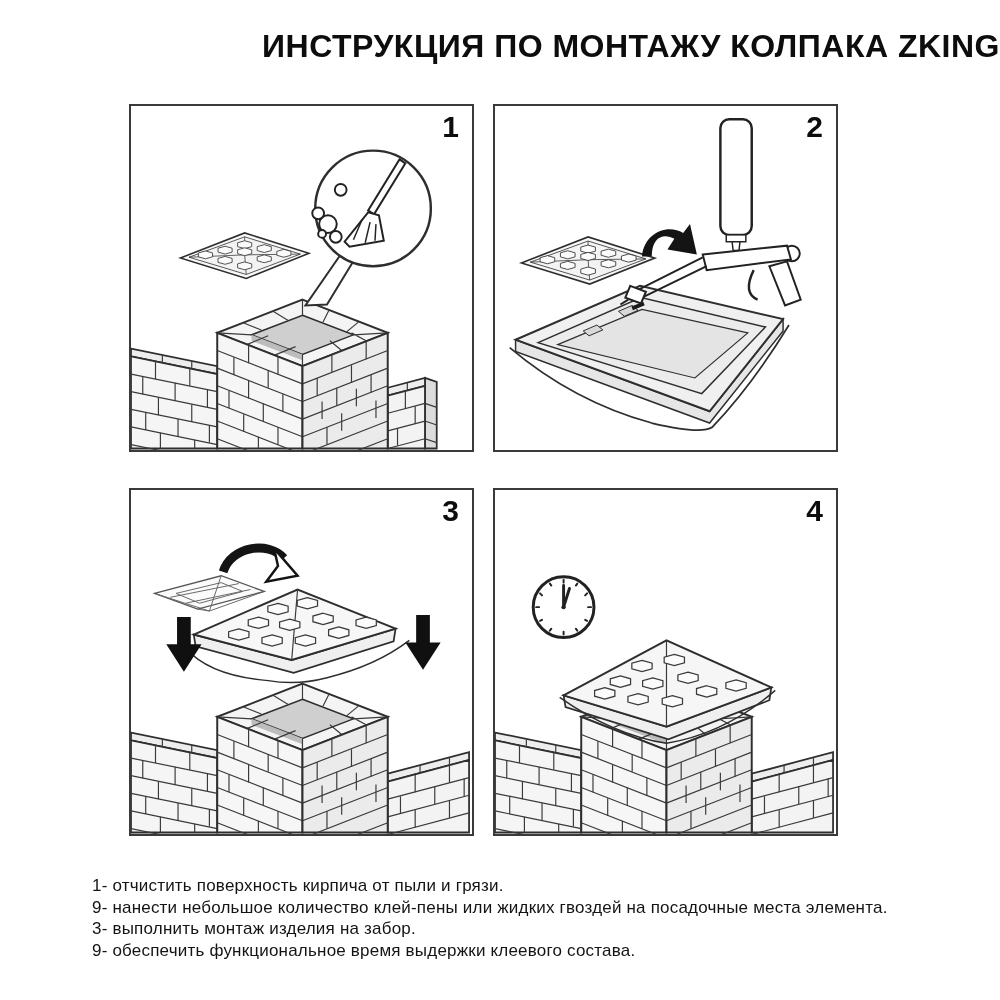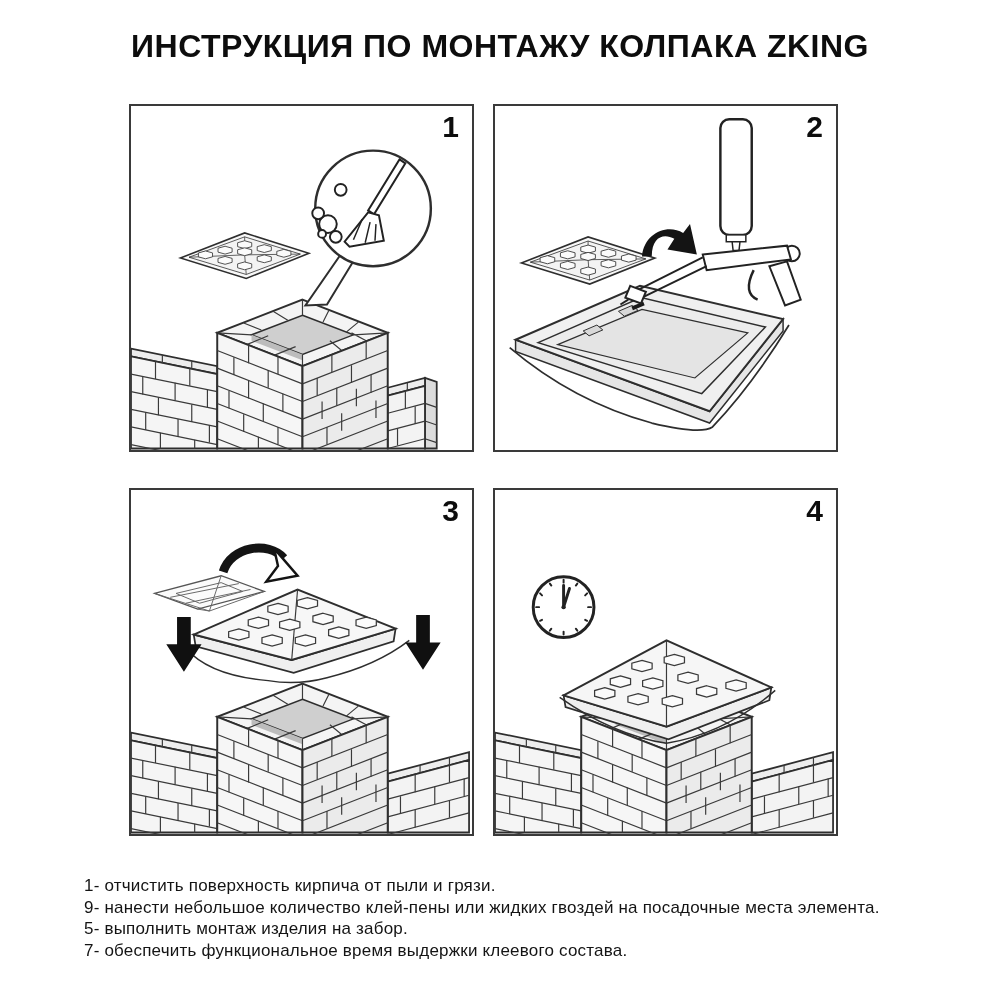--- a/index.html
+++ b/index.html
@@ -1,35 +1,35 @@
 <!DOCTYPE html>
 <html><head>
 <meta charset="utf-8">
 <style>
   html,body{margin:0;padding:0;}
   body{
     width:1000px;height:1000px;background:#ffffff;position:relative;
     font-family:"Liberation Sans",sans-serif;color:#111;overflow:hidden;
   }
   .title{
-    position:absolute;top:28px;left:0;width:1000px;text-align:center;
+    position:absolute;top:28px;left:0;width:1000px;text-align:right;
     font-size:32px;font-weight:700;letter-spacing:.5px;white-space:nowrap;color:#0d0d0d;
   }
   .panel{
     position:absolute;width:345px;height:348px;border:2px solid #3a3a3a;
     box-sizing:border-box;background:#fff;
   }
   .p1{left:129px;top:104px}.p2{left:493px;top:104px}
   .p3{left:129px;top:488px}.p4{left:493px;top:488px}
   .panel svg{display:block;width:100%;height:100%}
   .num{
     position:absolute;top:6px;right:13px;font-size:30px;font-weight:700;line-height:1;color:#0d0d0d;
   }
   .instructions{
-    position:absolute;left:84px;top:875px;right:40px;
+    position:absolute;left:92px;top:875px;right:40px;
     font-size:17px;line-height:21.5px;letter-spacing:.2px;color:#141414;
   }
   .defs-holder{position:absolute;width:0;height:0;overflow:hidden}
   .ln{stroke:#3a3a3a;stroke-width:1.2;fill:none}
 </style>
 </head>
 <body>
 
 <svg class="defs-holder" aria-hidden="true">
   <defs>
@@ -238,15 +238,15 @@
       <path d="M70,118 L70,96 M70,118 L76,99" stroke="#222" stroke-width="3" stroke-linecap="round" fill="none"></path>
       <circle cx="70" cy="118" r="2.2" fill="#222"></circle>
     </g>
   </svg>
   <div class="num">4</div>
 </figure>
 
 <div class="instructions">
   <div>1- отчистить поверхность кирпича от пыли и грязи.</div>
   <div>9- нанести небольшое количество клей-пены или жидких гвоздей на посадочные места элемента.</div>
-  <div>5- выполнить монтаж изделия на забор.</div>
-  <div>7- обеспечить функциональное время выдержки клеевого состава.</div>
+  <div>3- выполнить монтаж изделия на забор.</div>
+  <div>9- обеспечить функциональное время выдержки клеевого состава.</div>
 </div>
 
 </body></html>

